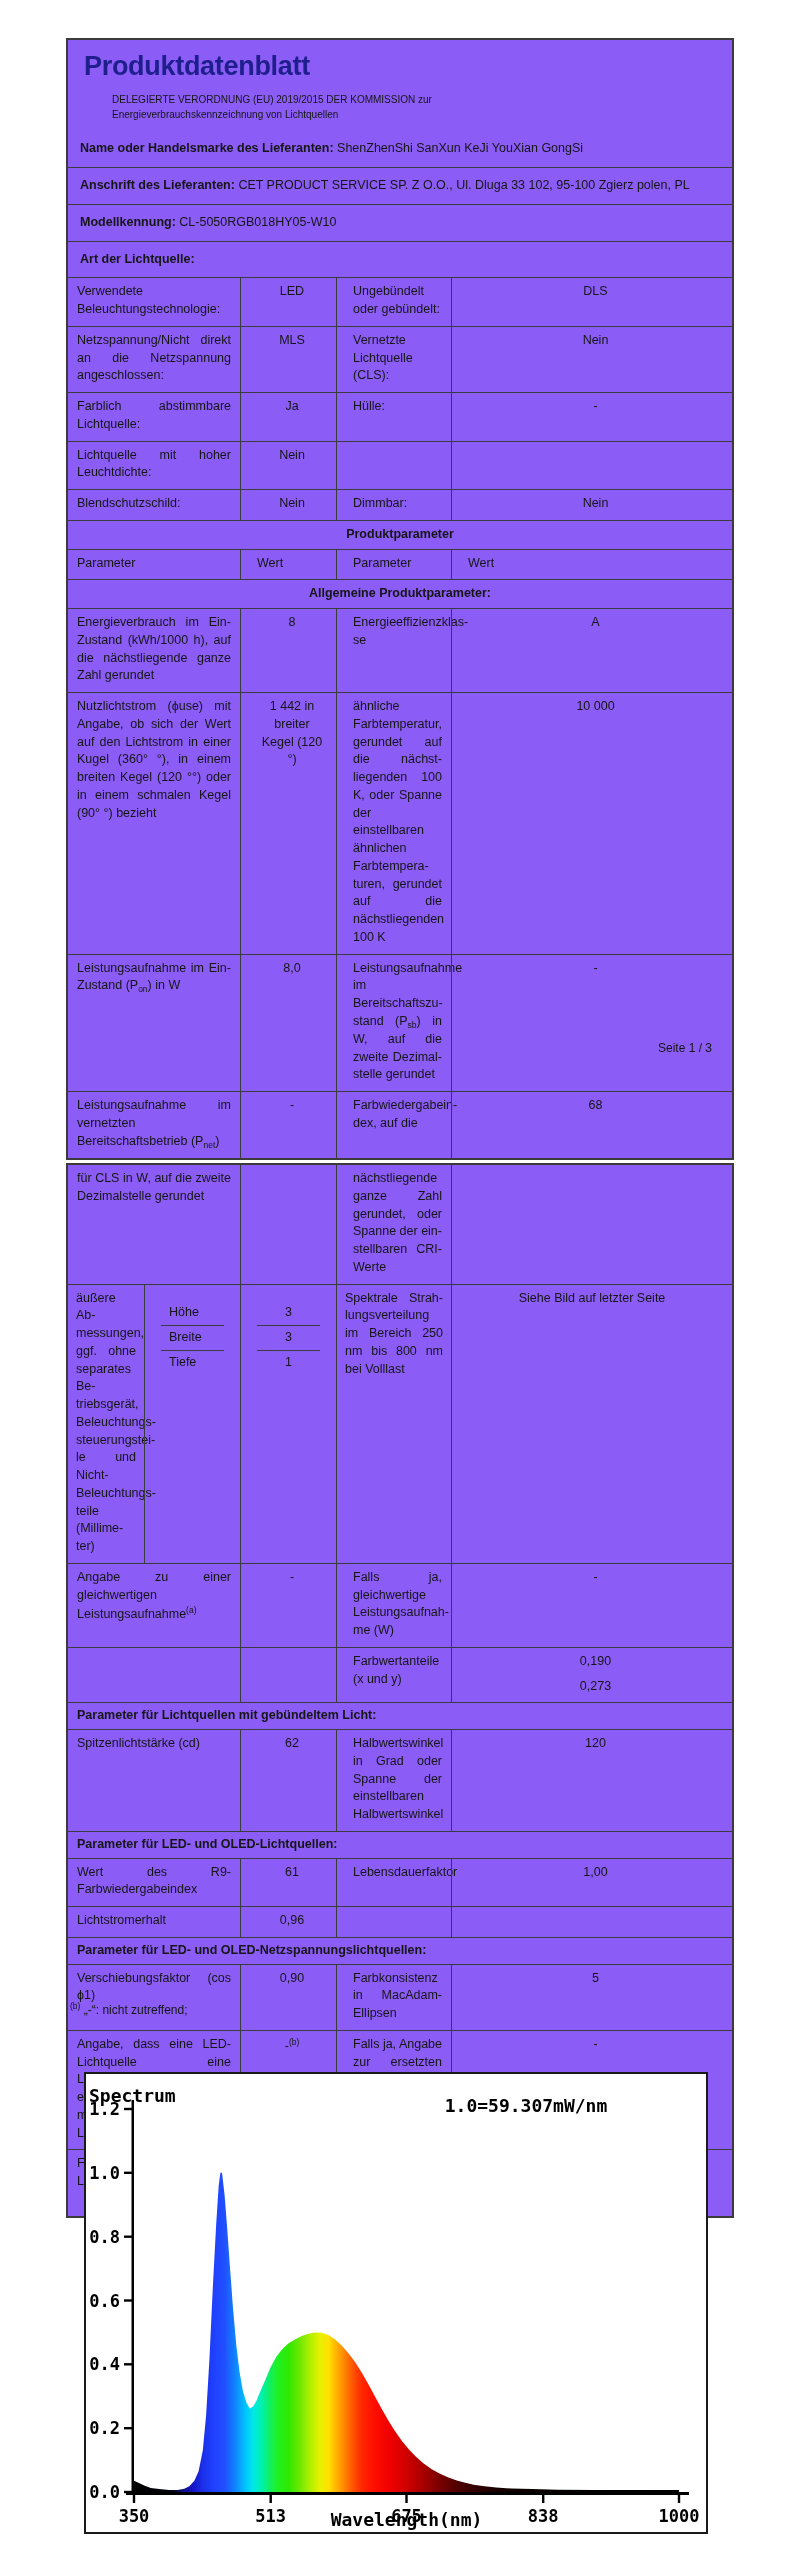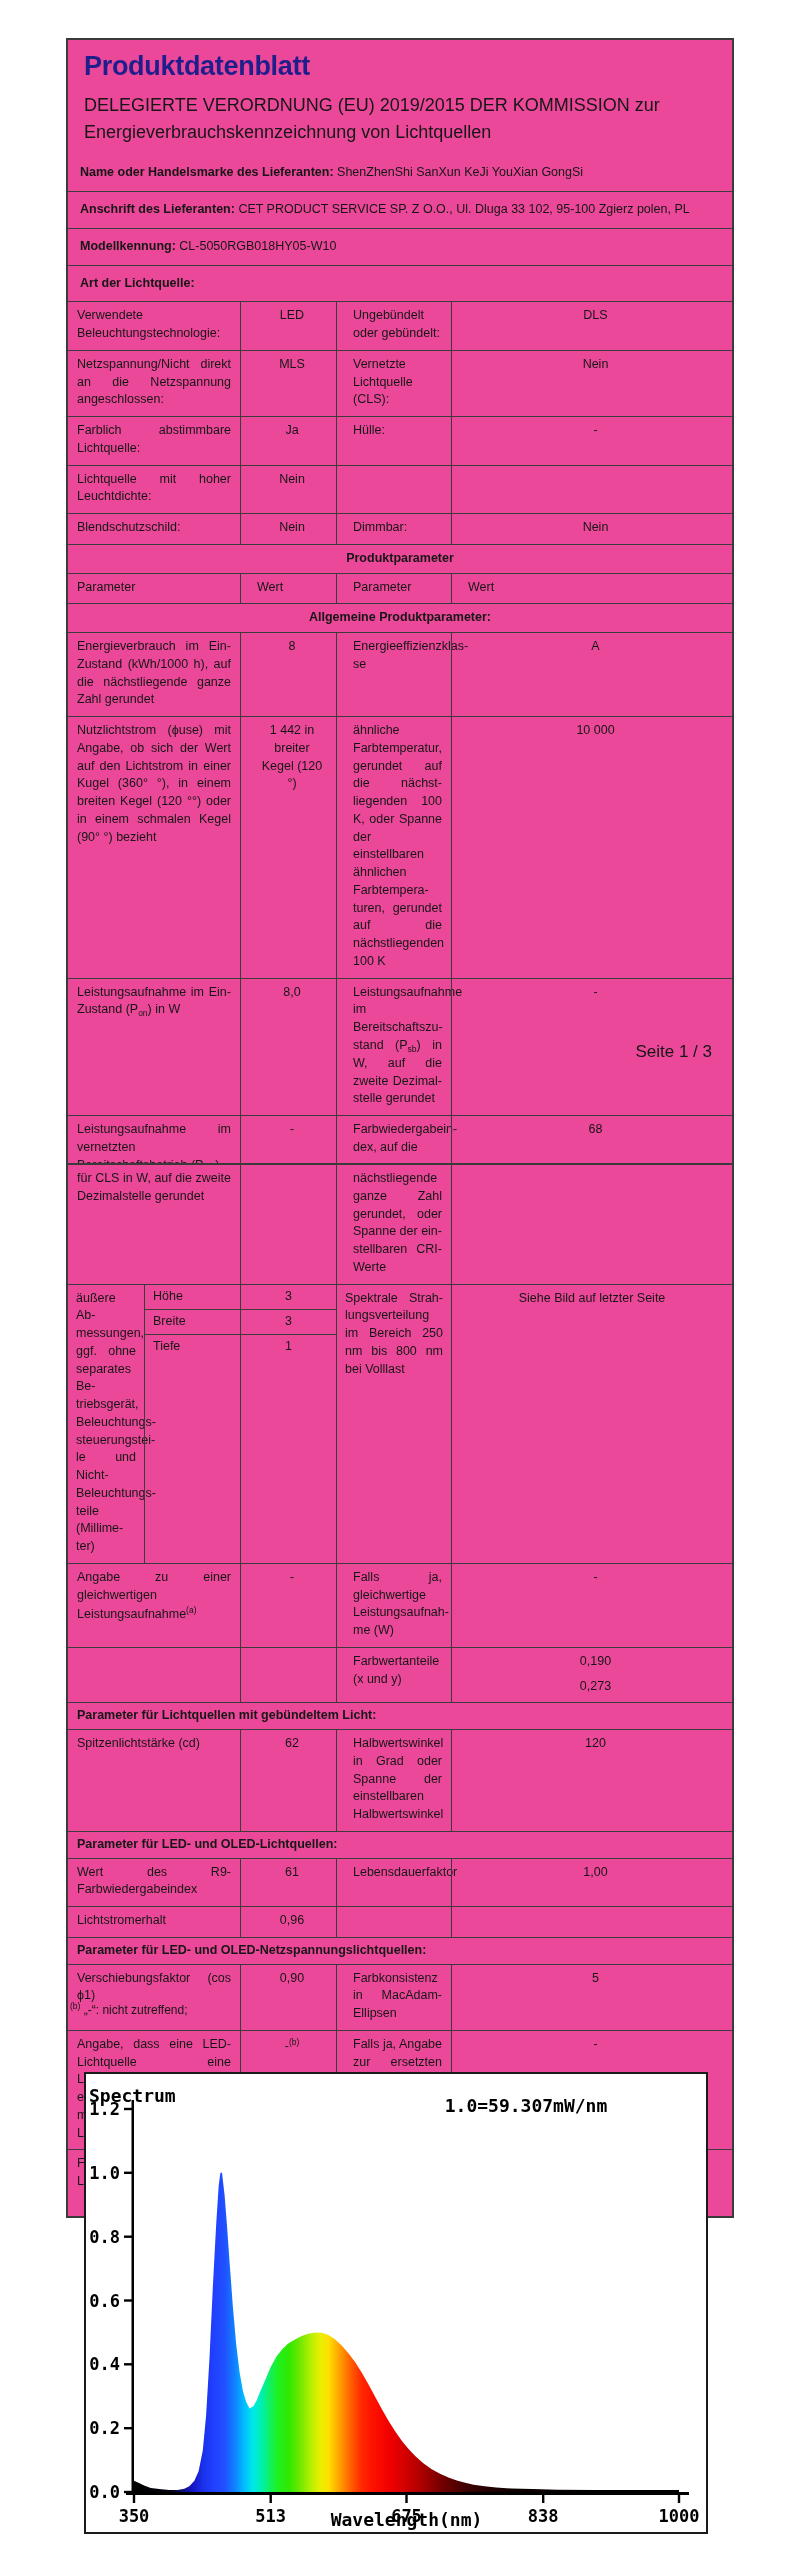--- a/index.html
+++ b/index.html
@@ -14,59 +14,59 @@
     width:792px;height:2560px;
     overflow:hidden;
     font-family:"Liberation Sans", sans-serif;
     color:var(--text);
     font-size:12.5px;
     line-height:1.42;
   }
   .page{
     position:absolute;left:66px;width:668px;
     border:2px solid var(--bc);
-    background:#ec4899;
+    background:#8b5cf6;
   }
   #page1{top:38px;}
   #page2{top:1163px;}
   .hdr{padding:7px 16px 9px;}
   .doc-title{
     font-size:27px;font-weight:bold;color:var(--title-color);
     letter-spacing:-0.3px;margin-bottom:7px;
   }
-  .sub{font-size:18px;line-height:1.5;}
+  .sub{font-size:10px;line-height:1.5;margin-left:28px;}
   .row{border-top:1.5px solid var(--bc);}
   .row:first-child{border-top:none;}
   #page2 .row:first-child{border-top:none;}
   .kv{padding:9px 12px;}
   .kvl{font-weight:bold;}
   .cells4{display:grid;grid-template-columns:172px 96px 115px 1fr;align-items:stretch;}
   .cells4>div{padding:5px 9px 7px;min-height:100%;}
   .cells4>div+div{border-left:1.5px solid var(--bc);padding-left:16px;}
   .c-p{text-align:justify;}
   .c-w{text-align:center;}
   .c-h{text-align:left;}
   .span-c{text-align:center;font-weight:bold;padding:5px 9px;}
   .span-l{text-align:left;font-weight:bold;padding:4px 9px;}
   .ln+.ln{margin-top:7px;text-align:center;}
   sub{font-size:8.5px;vertical-align:-3px;margin-top:43px;}
   sup{font-size:8.5px;vertical-align:5px;}
   
   .dims{display:grid;grid-template-columns:76px 96px 96px 115px 1fr;}
   .dims>div{padding:5px 8px 7px;}
   .dims>div+div{border-left:1.5px solid var(--bc);}
-  .dcol{padding:0 !important;display:flex;flex-direction:column;}
+  .dcol{padding:16px !important;display:flex;flex-direction:column;}
   .dcell{height:25px;padding:3px 8px;}
   .dcell.dv{text-align:center;}
   .dcol .dcell:nth-child(-n+2){border-bottom:1.5px solid var(--bc);}
   .dims-label{text-align:justify;}
   .page-footer{
     position:absolute;left:66px;width:668px;top:1040px;
     text-align:right;padding-right:22px;
-    font-size:17px;
+    font-size:12px;
   }
   .footnotes{
     position:absolute;left:70px;top:1998px;width:600px;
     font-size:12px;line-height:1.9;
   }
   .chartbox{
     position:absolute;left:84px;top:2072px;
     width:624px;height:462px;
     border:2px solid #1a1a1a;
     background:#fff;

